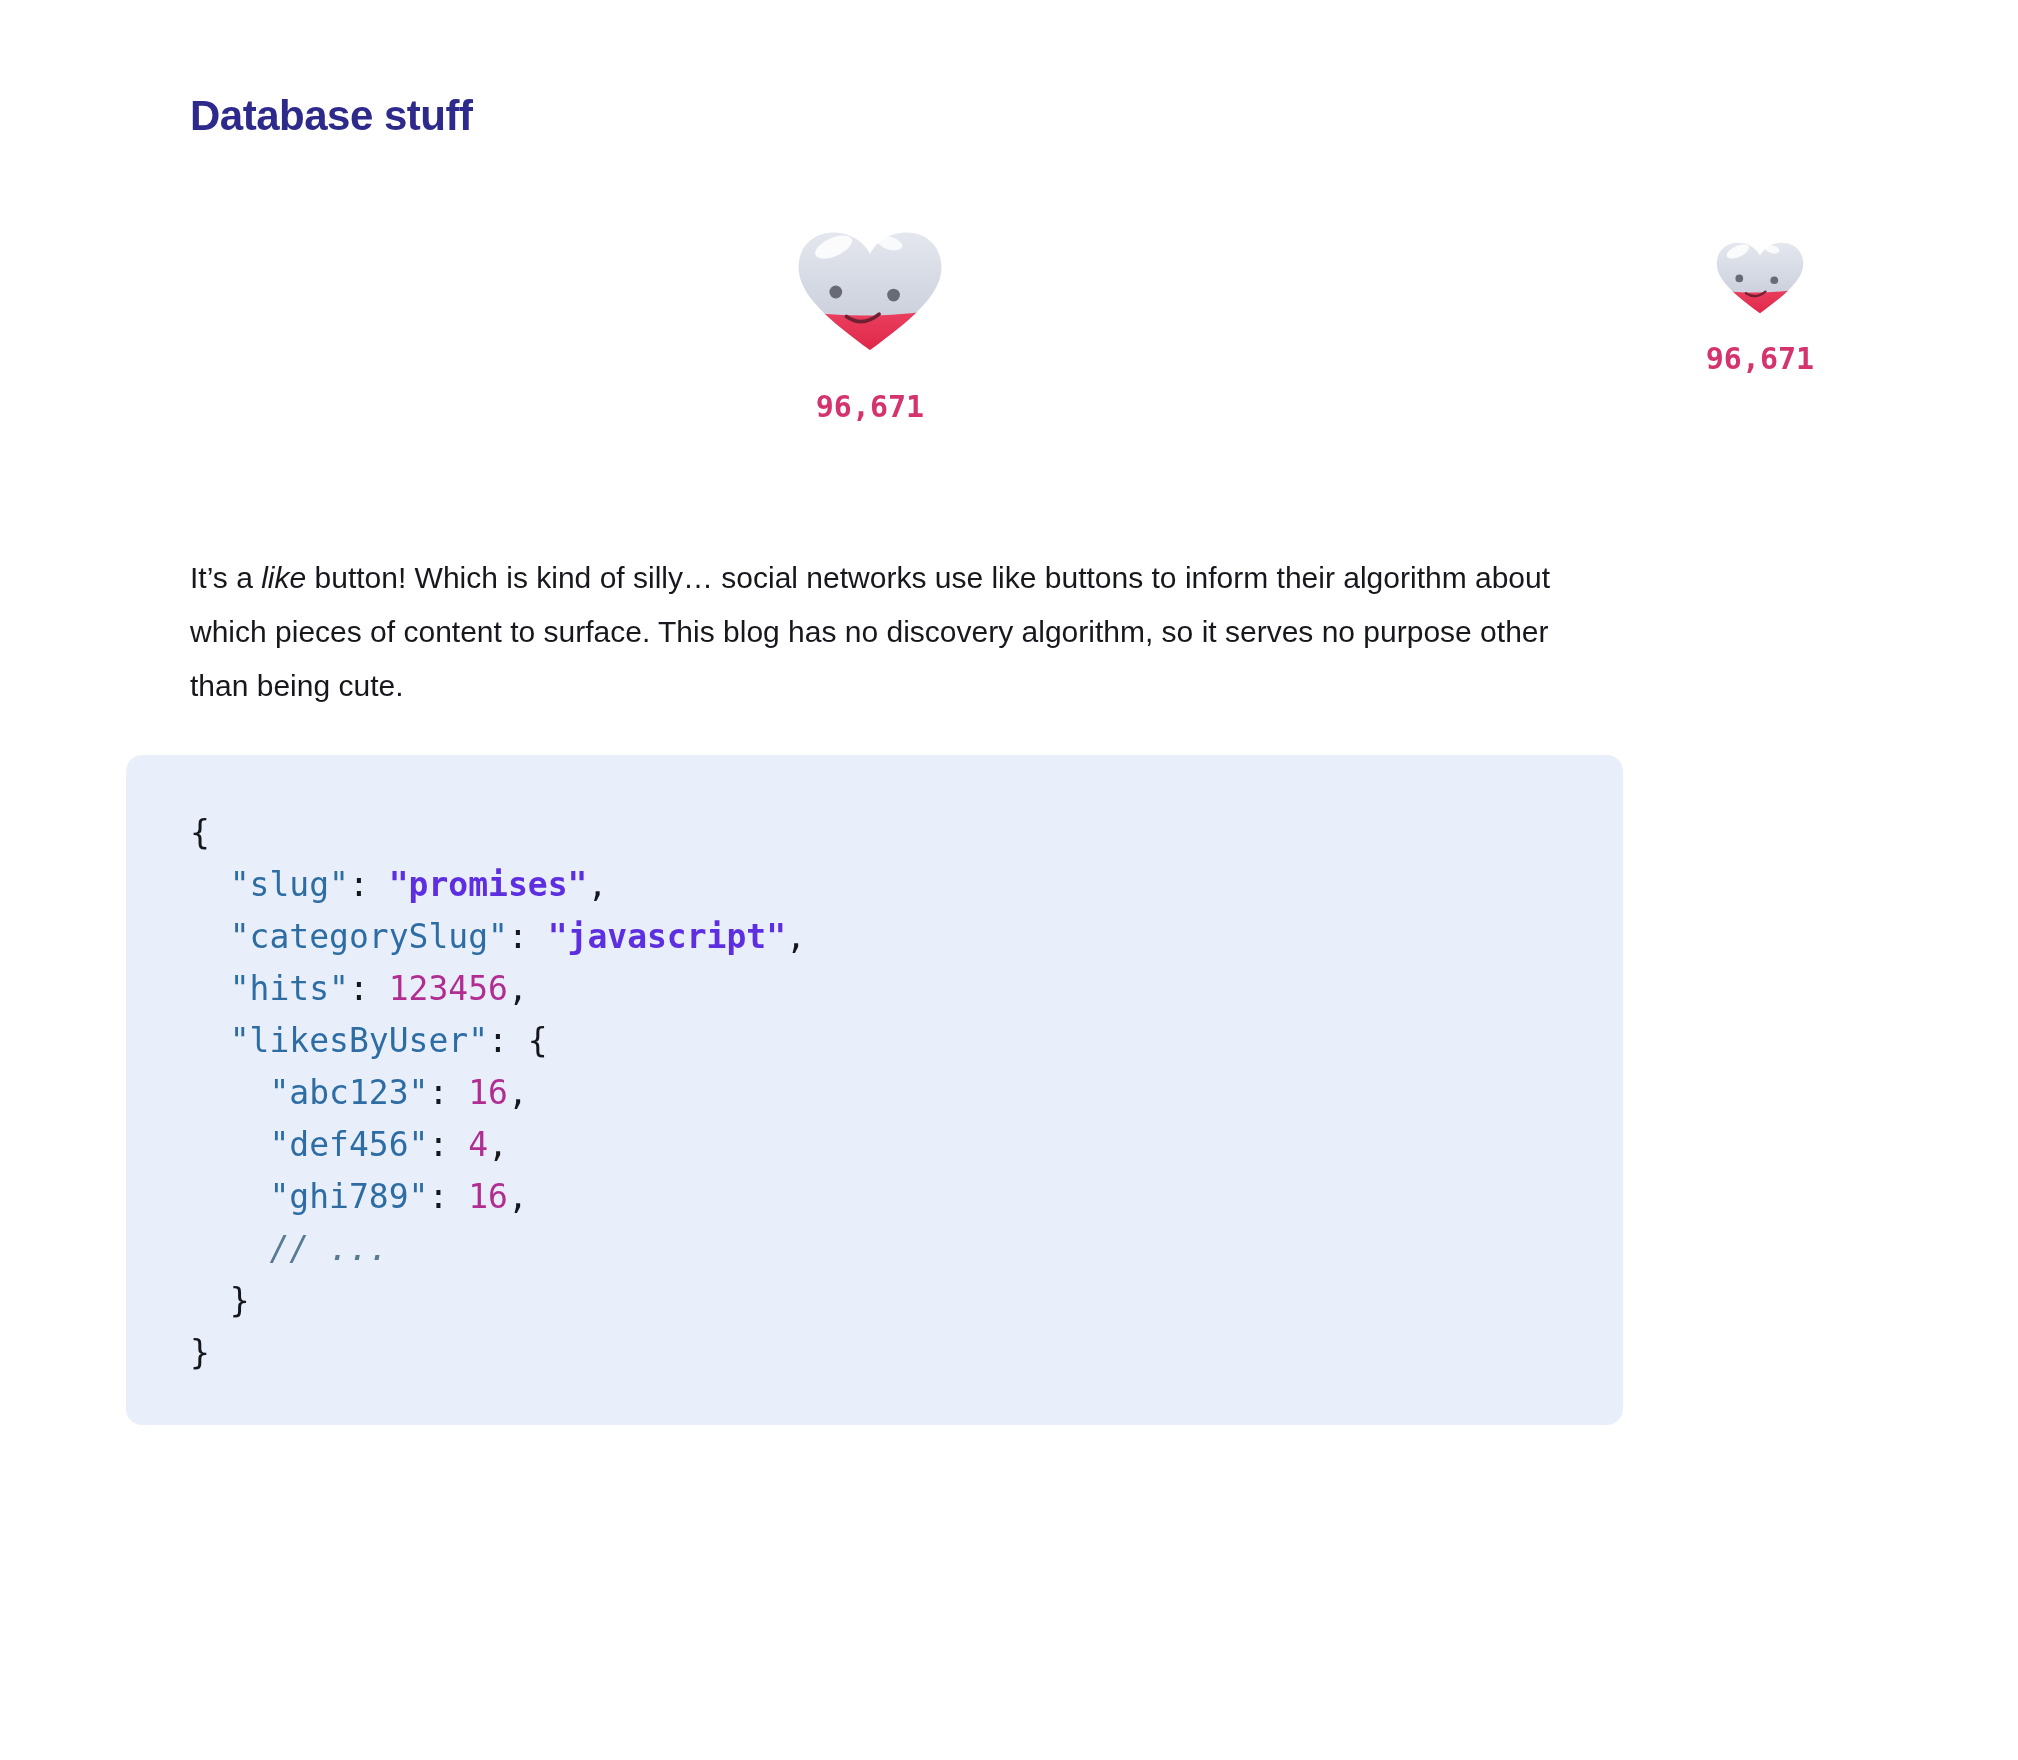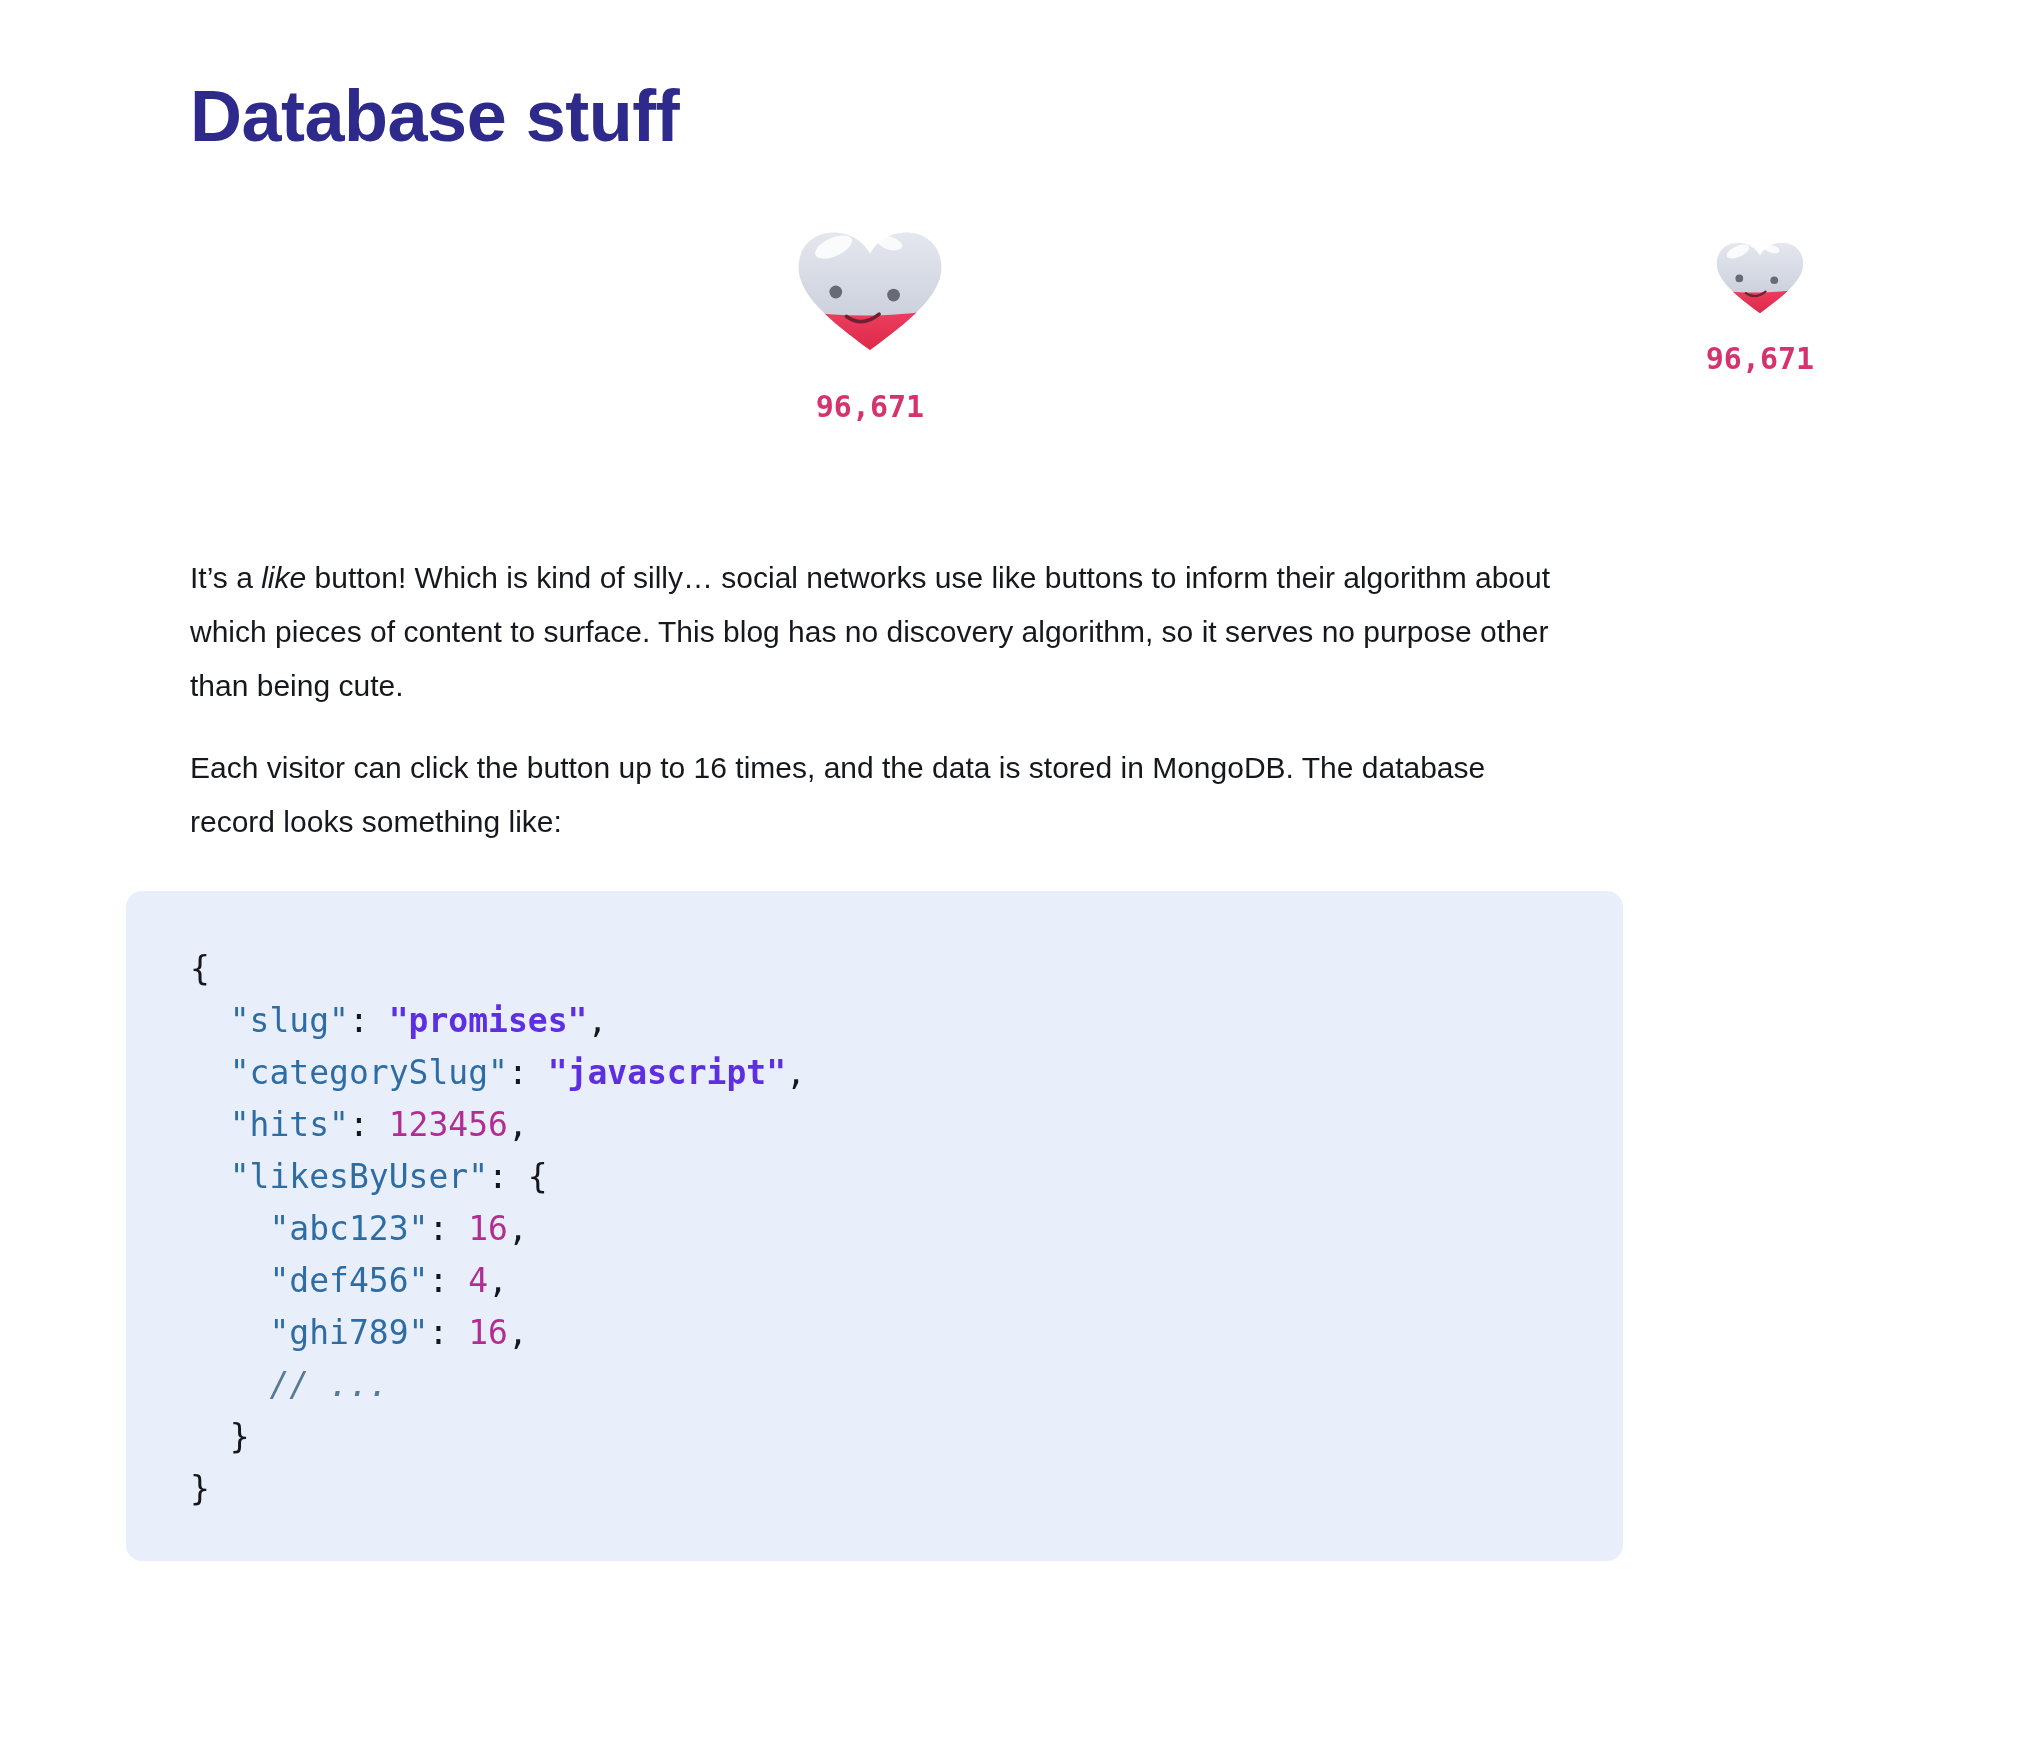--- a/index.html
+++ b/index.html
@@ -11,21 +11,21 @@
     background:var(--page-bg);
     font-family:"Liberation Sans","DejaVu Sans",sans-serif;
     color:var(--body-text);
     overflow:hidden;
   }
   .content {
     padding:84px 0 0 190px;
     width:1620px;
   }
   h1.page-title {
-    font-size:72px;
+    font-size:42px;
     line-height:64px;
     font-weight:800;
     letter-spacing:-0.5px;
     color:var(--heading-color);
   }
   p.para {
     font-size:30px;
     line-height:54px;
     max-width:1368px;
     color:var(--body-text);
@@ -131,21 +131,20 @@
       <button class="like-button" type="button">
         <svg width="152" height="125" viewBox="0 0 100 82" preserveAspectRatio="none">
           <use href="#heart-graphic"></use>
         </svg>
       </button>
       <figcaption class="like-count">96,671</figcaption>
     </figure>
 
     <p class="para explain"><span>It’s a </span><em class="word-italic">like</em><span> button! Which is kind of silly… social networks use like buttons to inform their algorithm about which pieces of content to surface. This blog has no discovery algorithm, so it serves no purpose other than being cute.</span></p>
 
-    <p class="para mongo">Each visitor can click the button up to 16 times, and the data is stored in MongoDB. The database record looks something like:</p>
 
     <pre class="code-block"><code><div class="code-line"><span class="tok-plain">{</span></div><div class="code-line"><span class="tok-plain">  </span><span class="tok-key">"slug"</span><span class="tok-plain">: </span><span class="tok-string">"promises"</span><span class="tok-plain">,</span></div><div class="code-line"><span class="tok-plain">  </span><span class="tok-key">"categorySlug"</span><span class="tok-plain">: </span><span class="tok-string">"javascript"</span><span class="tok-plain">,</span></div><div class="code-line"><span class="tok-plain">  </span><span class="tok-key">"hits"</span><span class="tok-plain">: </span><span class="tok-number">123456</span><span class="tok-plain">,</span></div><div class="code-line"><span class="tok-plain">  </span><span class="tok-key">"likesByUser"</span><span class="tok-plain">: {</span></div><div class="code-line"><span class="tok-plain">    </span><span class="tok-key">"abc123"</span><span class="tok-plain">: </span><span class="tok-number">16</span><span class="tok-plain">,</span></div><div class="code-line"><span class="tok-plain">    </span><span class="tok-key">"def456"</span><span class="tok-plain">: </span><span class="tok-number">4</span><span class="tok-plain">,</span></div><div class="code-line"><span class="tok-plain">    </span><span class="tok-key">"ghi789"</span><span class="tok-plain">: </span><span class="tok-number">16</span><span class="tok-plain">,</span></div><div class="code-line"><span class="tok-plain">    </span><span class="tok-comment">// ...</span></div><div class="code-line"><span class="tok-plain">  }</span></div><div class="code-line"><span class="tok-plain">}</span></div></code></pre>
 
   </main>
 
   <aside class="side-like">
     <button class="like-button" type="button">
       <svg width="92" height="75" viewBox="0 0 100 82" preserveAspectRatio="none">
         <use href="#heart-graphic"></use>
       </svg>

